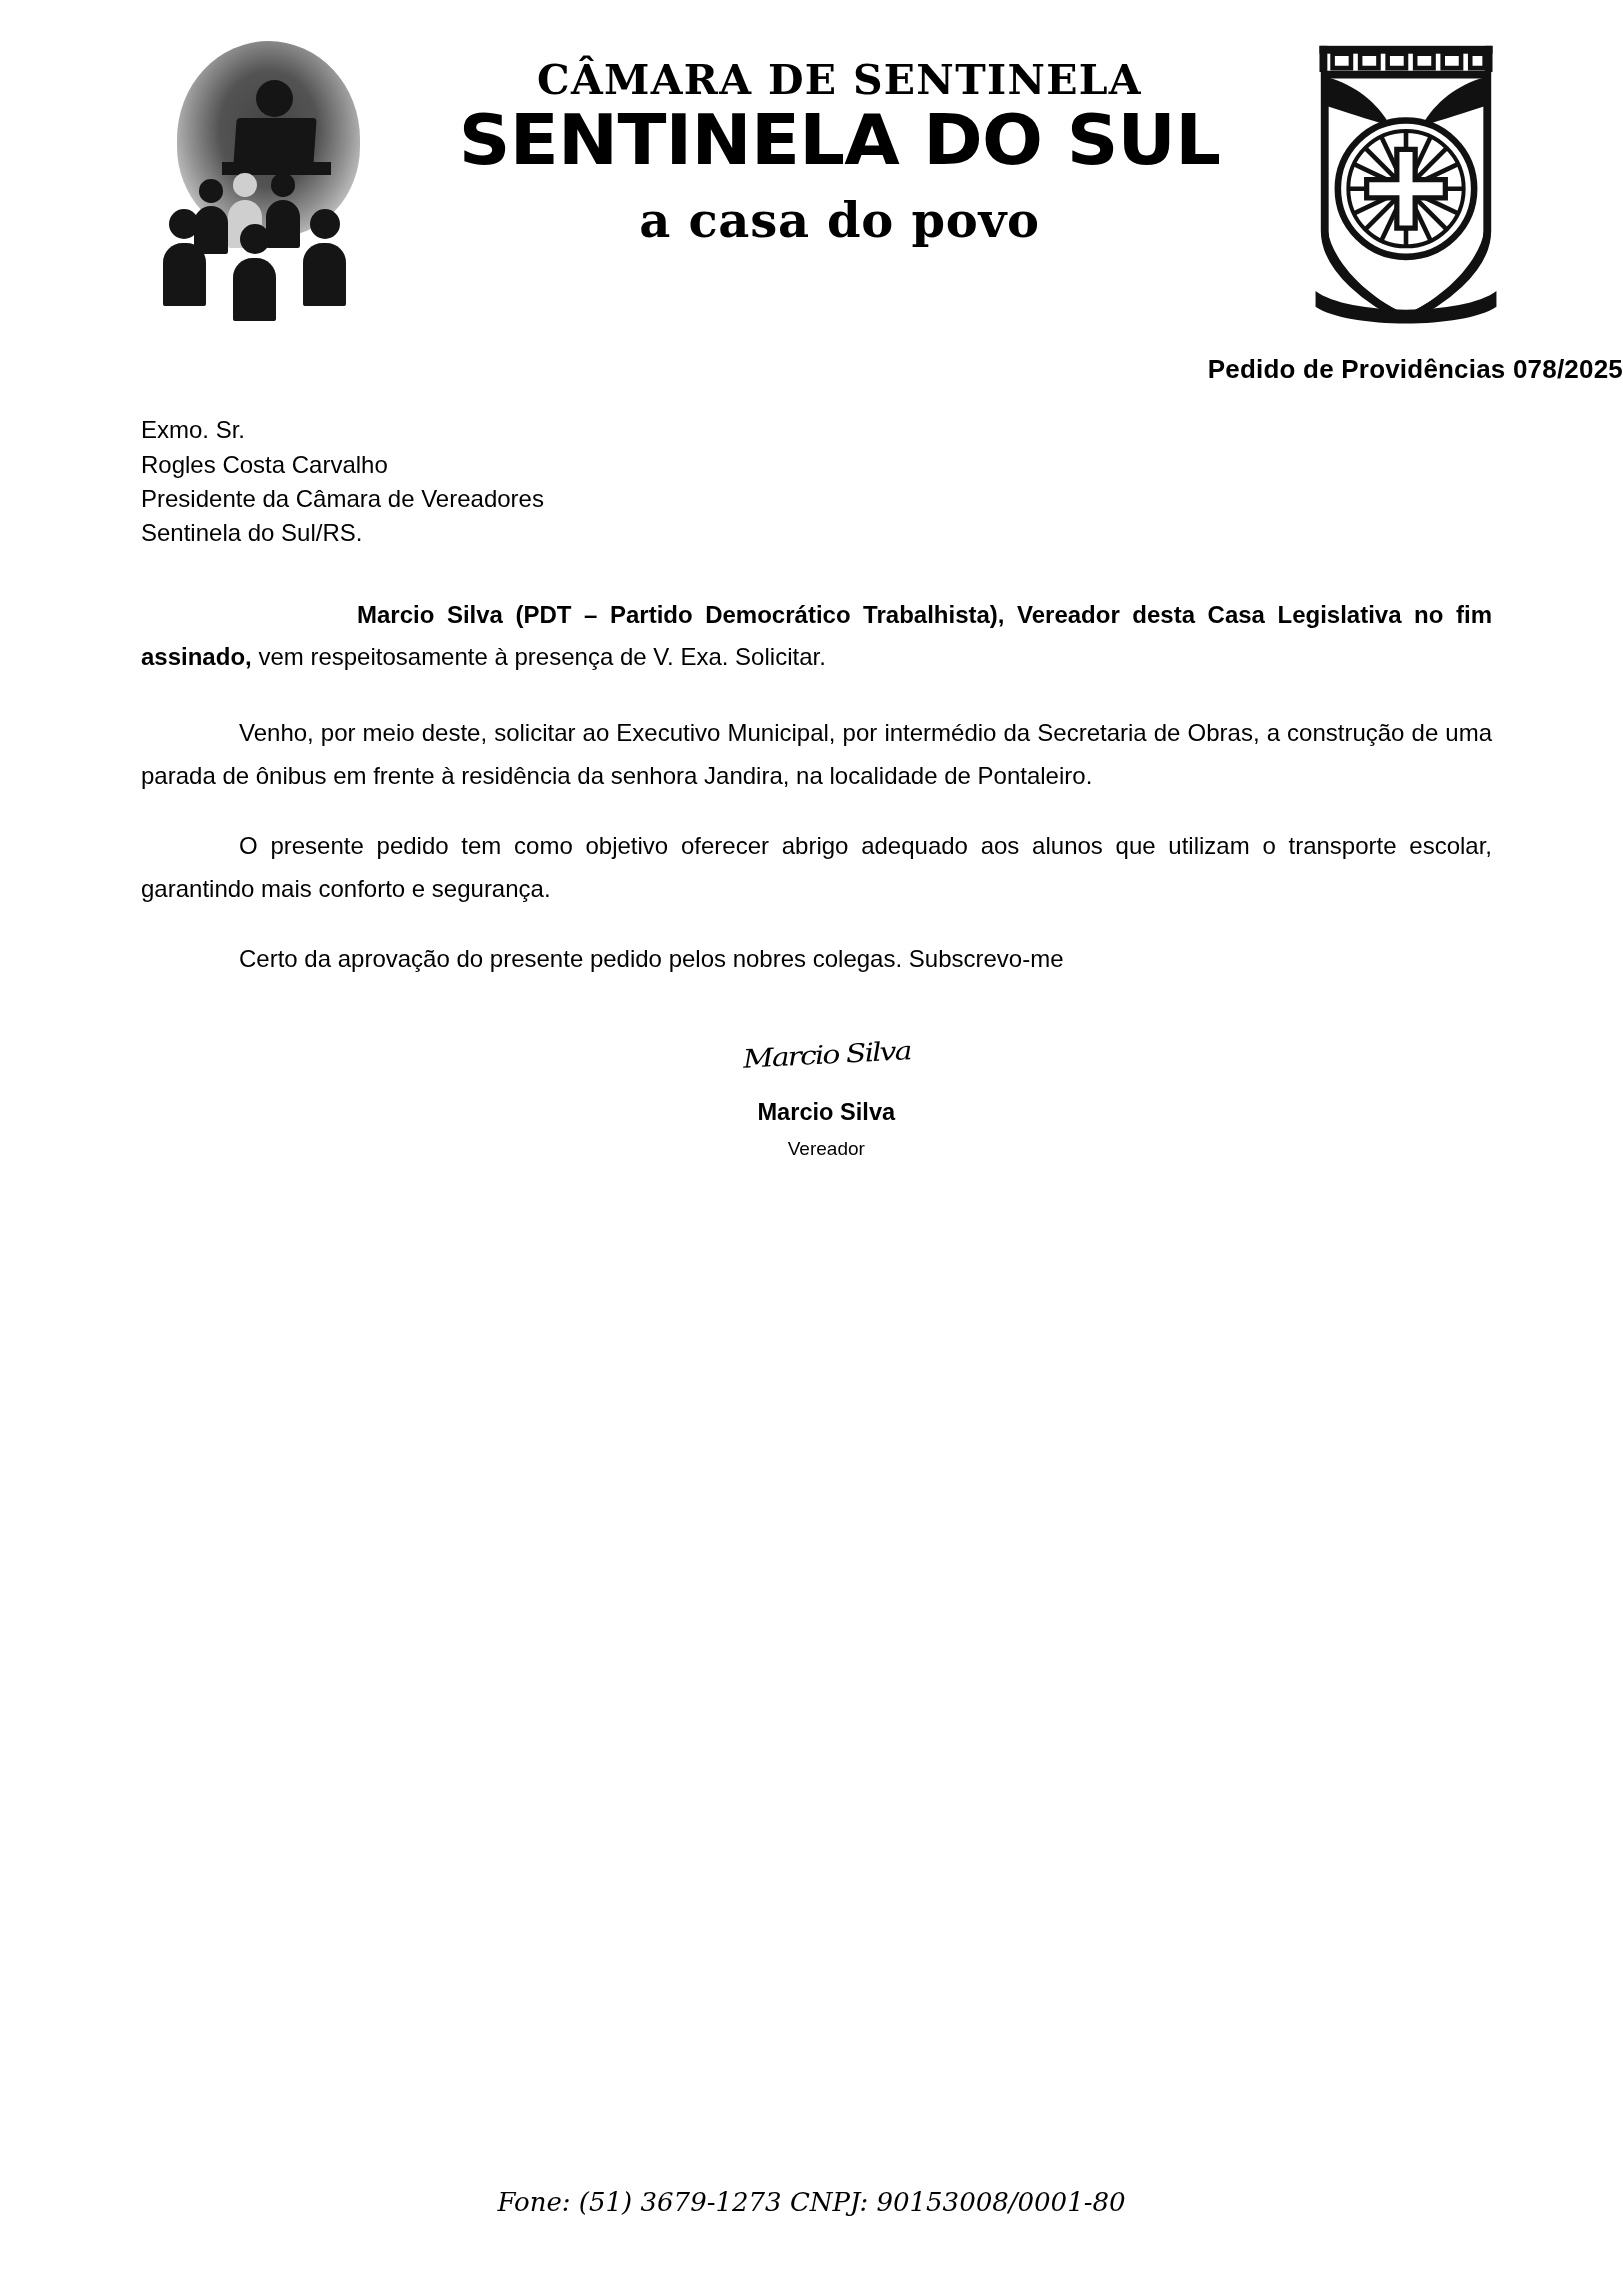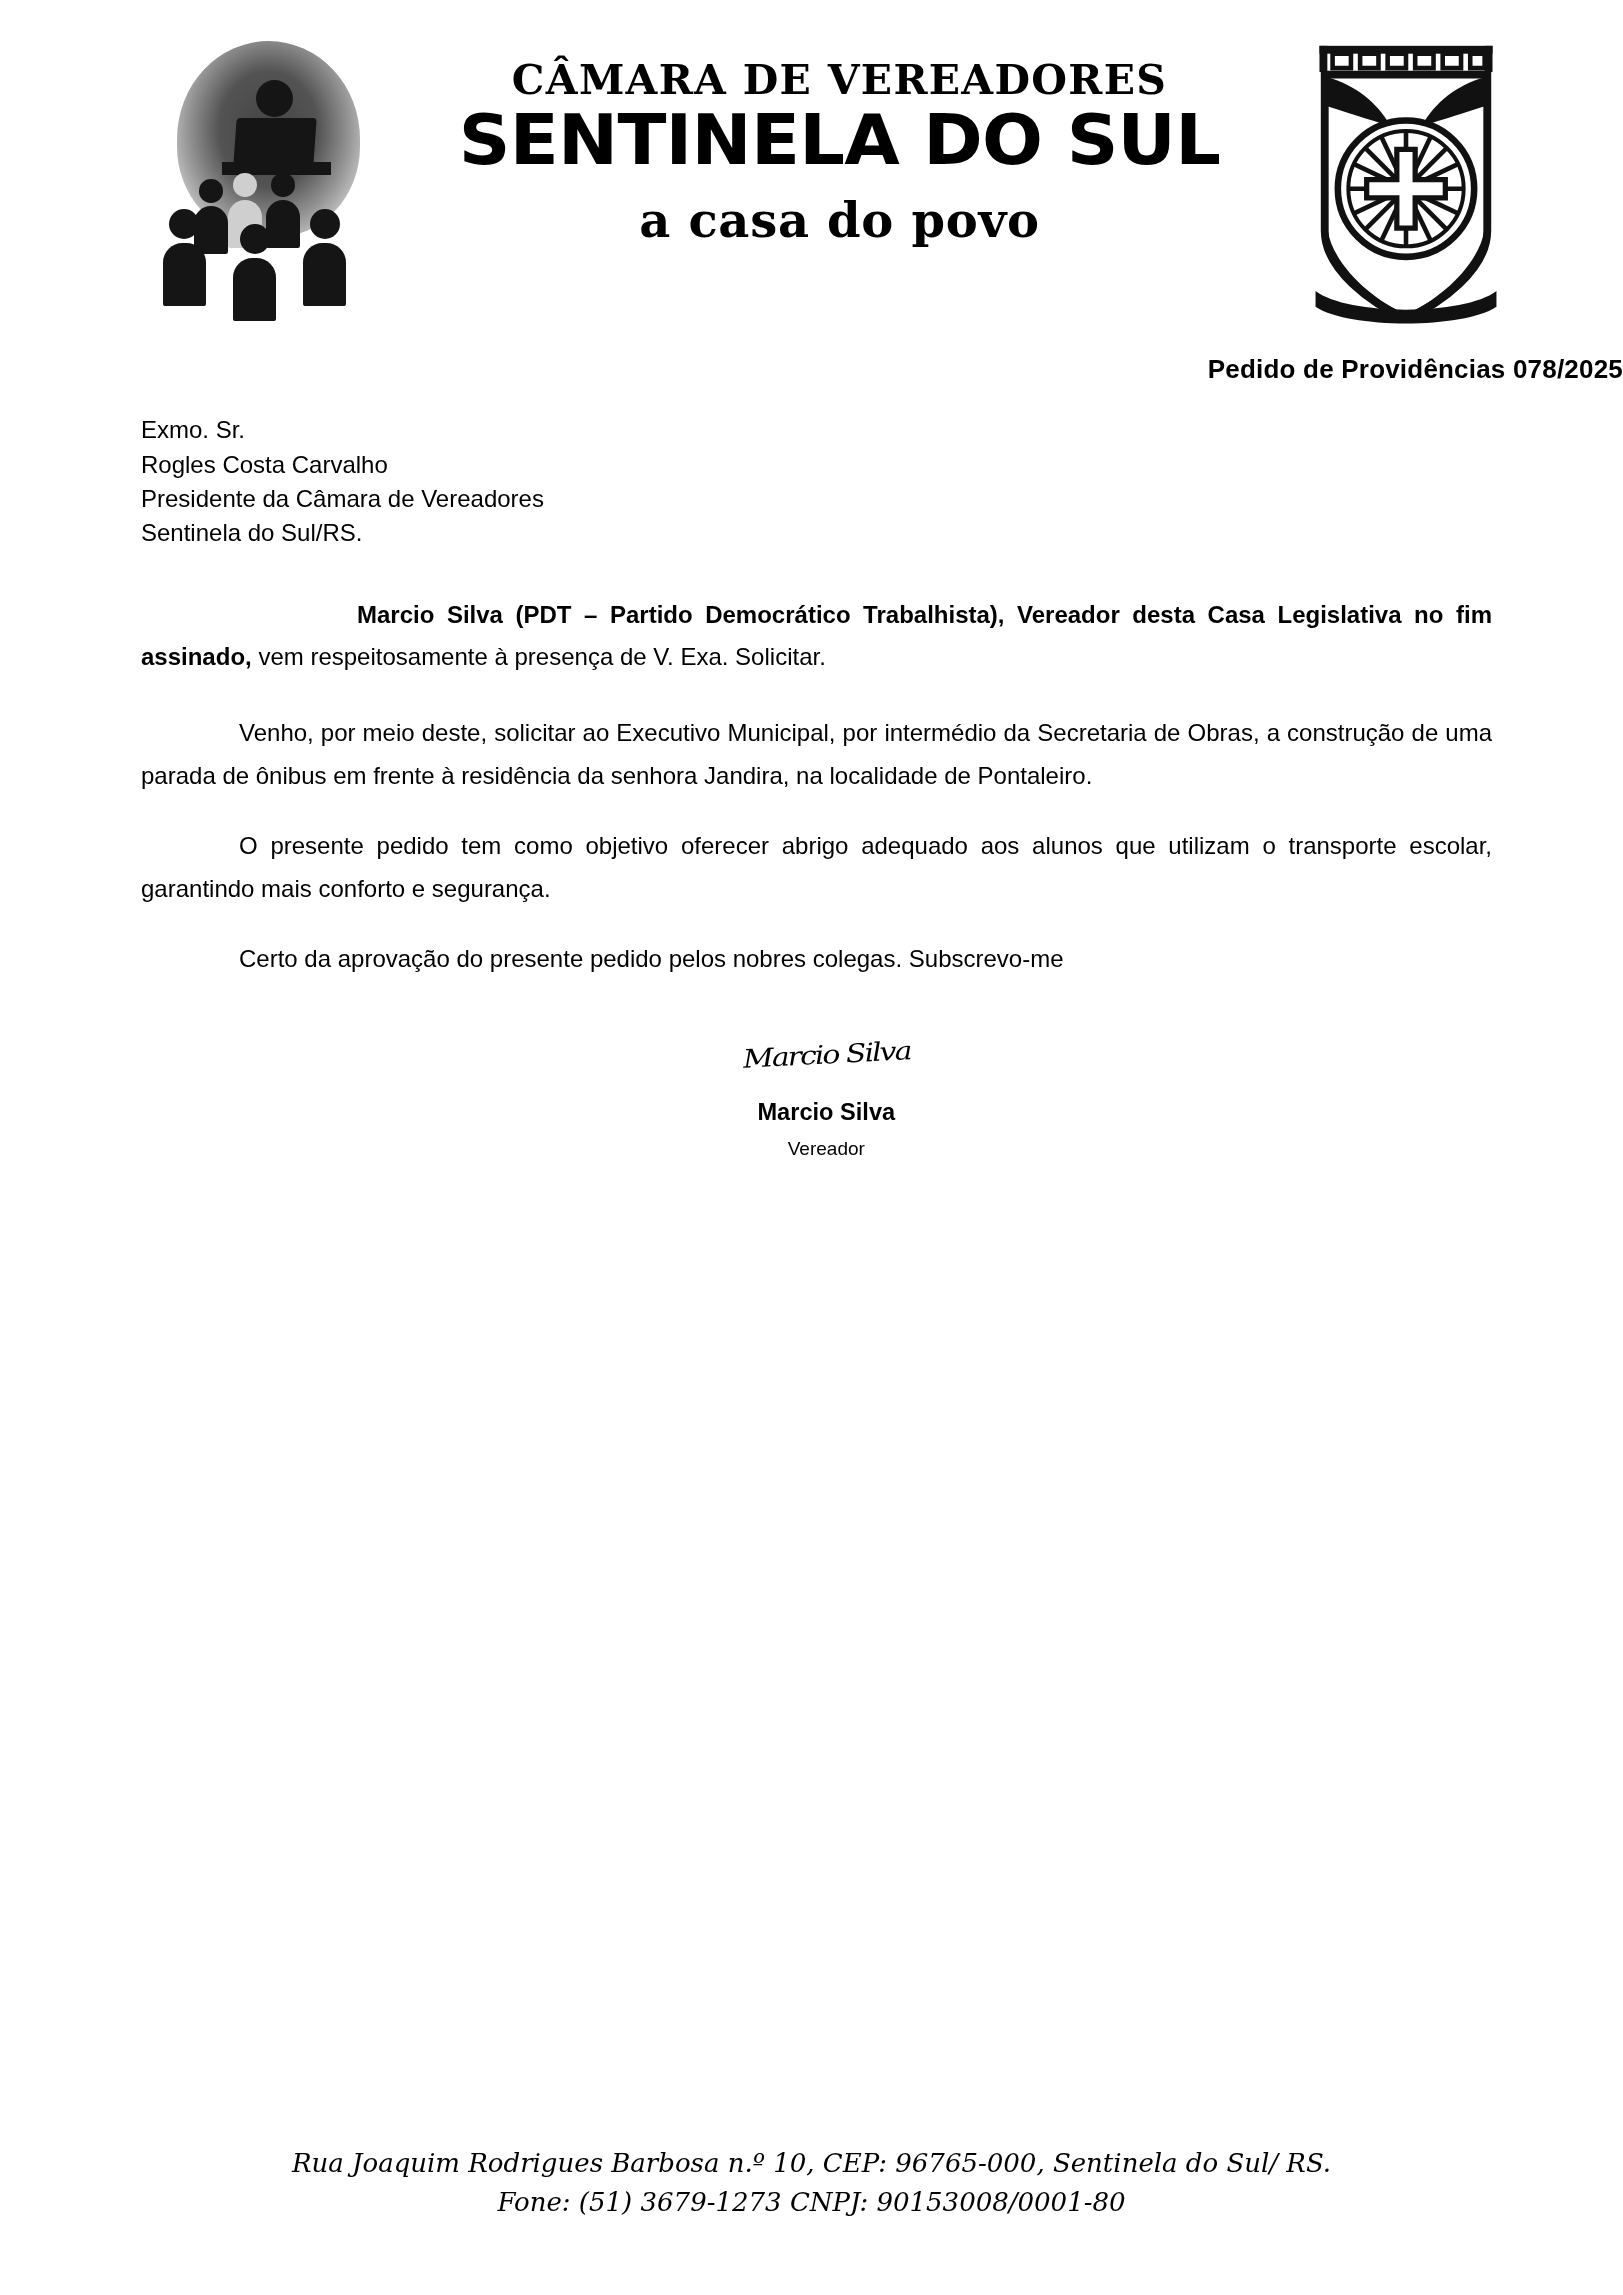--- a/index.html
+++ b/index.html
@@ -256,21 +256,21 @@
           <div class="head"></div>
           <div class="body"></div>
         </div>
       <div class="fig" style="left:152px; top:175px;">
           <div class="head"></div>
           <div class="body"></div>
         </div>
     </div>
 
     <div class="title-block">
-      <div class="title-1">CÂMARA  DE VEREADORES</div>
+      <div class="title-1">CÂMARA  DE SENTINELA</div>
       <div class="title-2">SENTINELA DO SUL</div>
       <div class="title-3">a casa do povo</div>
     </div>
 
     <div class="logo-right">
       <svg class="crest" viewBox="0 0 296 450" xmlns="http://www.w3.org/2000/svg">
 
         <g fill="#111">
           <rect x="16" y="18" width="264" height="12"></rect>
           <rect x="16" y="18" width="12" height="40"></rect>
@@ -330,18 +330,17 @@
 
 
     <div class="signature-area">
       <div class="signature-script">Marcio Silva</div>
       <div class="sig-name">Marcio Silva</div>
       <div class="sig-role">Vereador</div>
     </div>
   </div>
 
   <div class="footer">
-    <div>Rua Joaquim Rodrigues Barbosa n.º 10, CEP: 96765-000,  Sentinela do Sul/ RS.</div>
     <div>Fone: (51) 3679-1273 CNPJ: 90153008/0001-80</div>
   </div>
 
 </div>
 
 
 </body></html>

